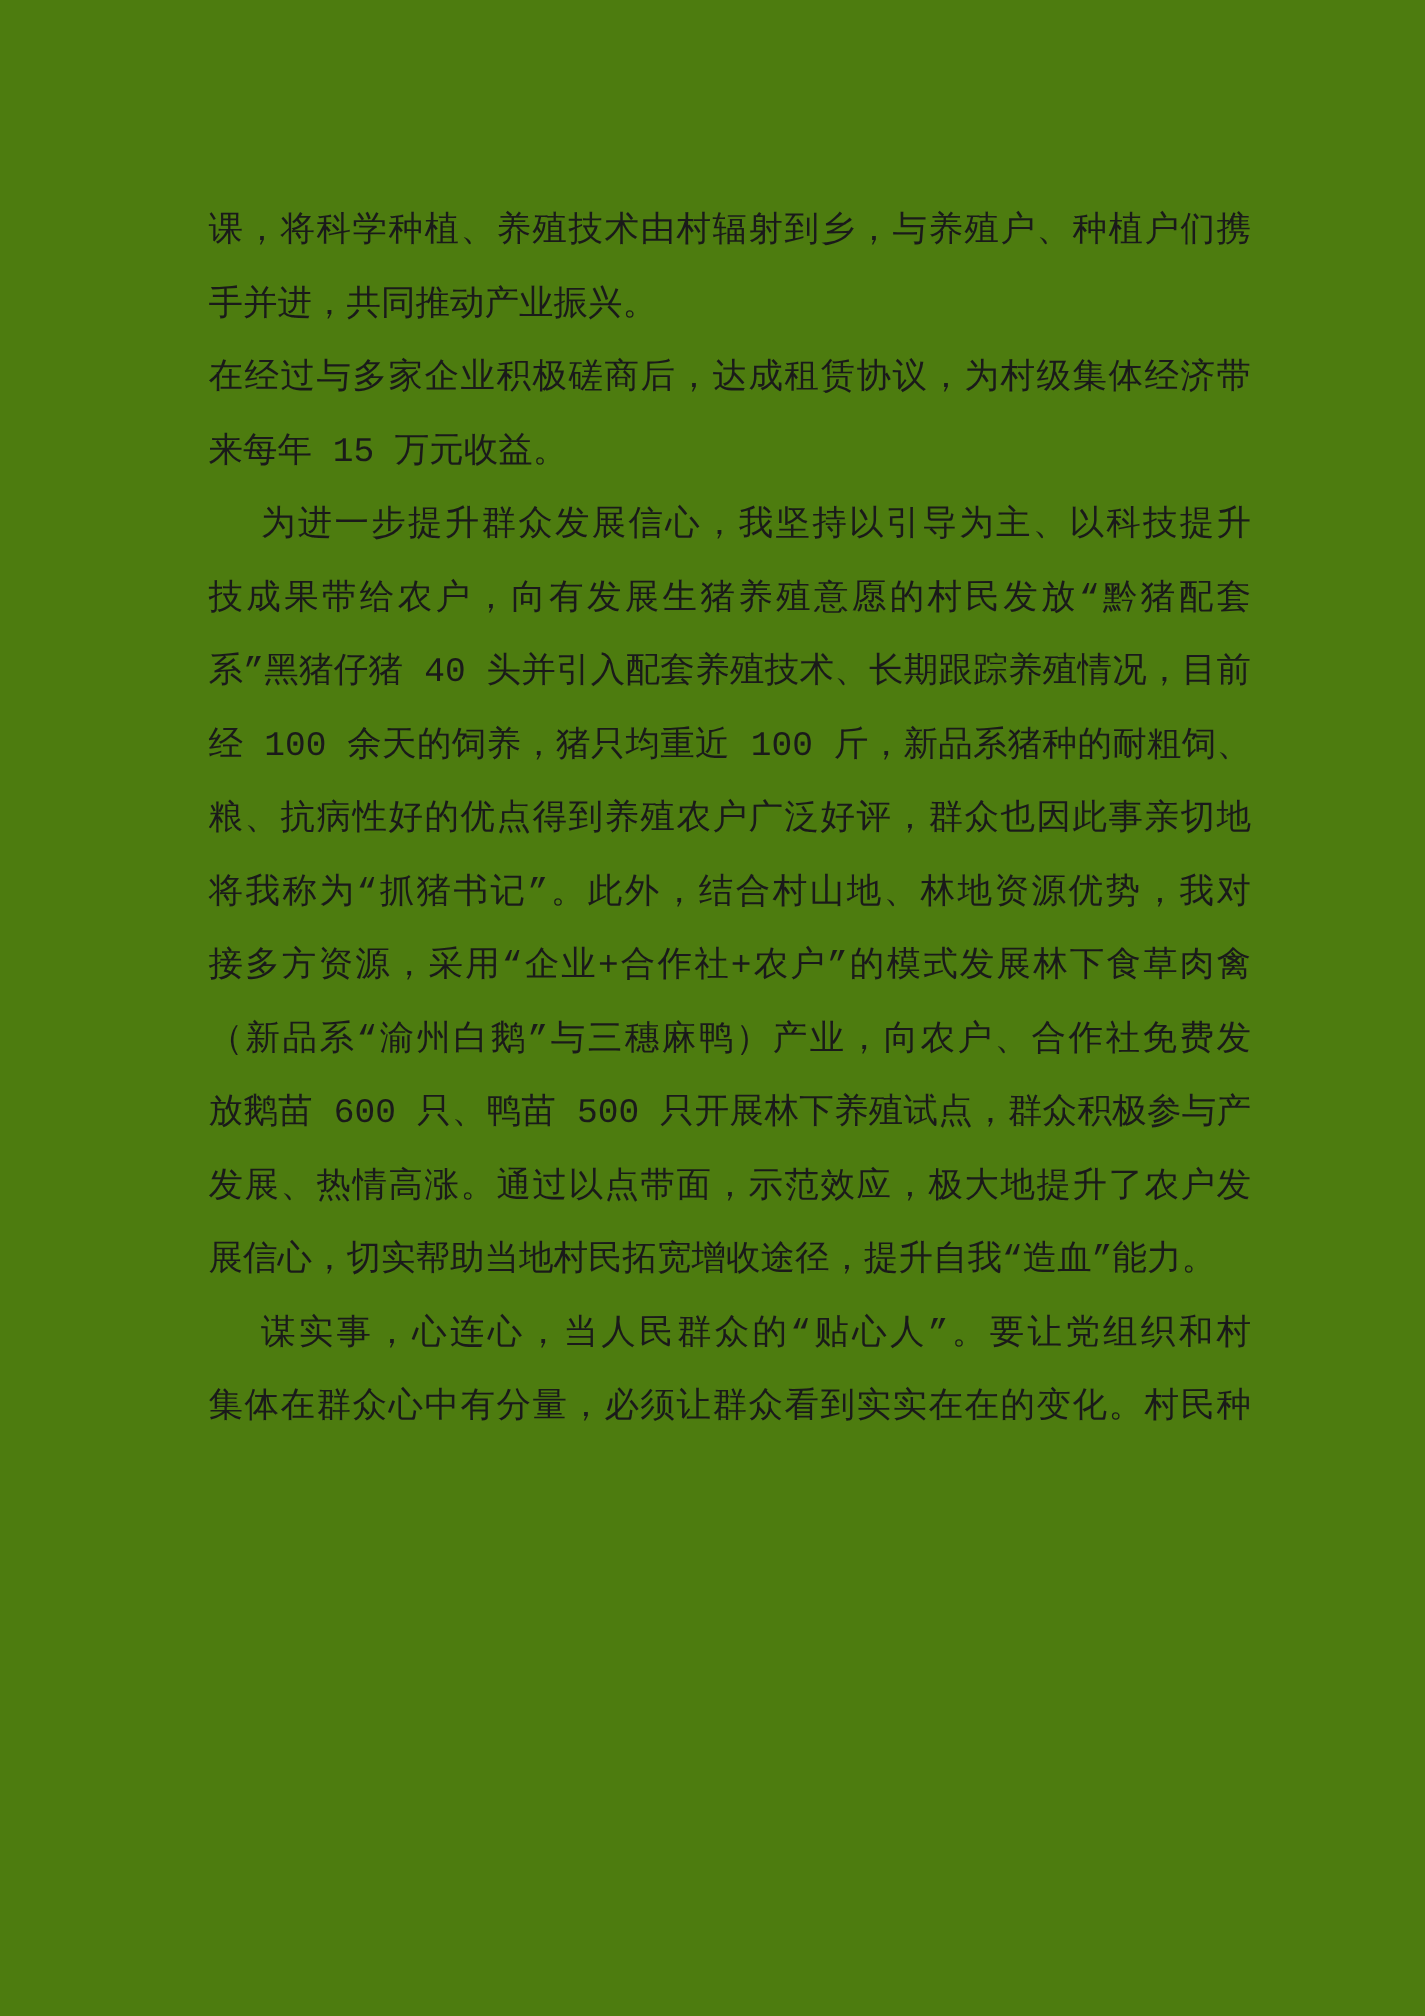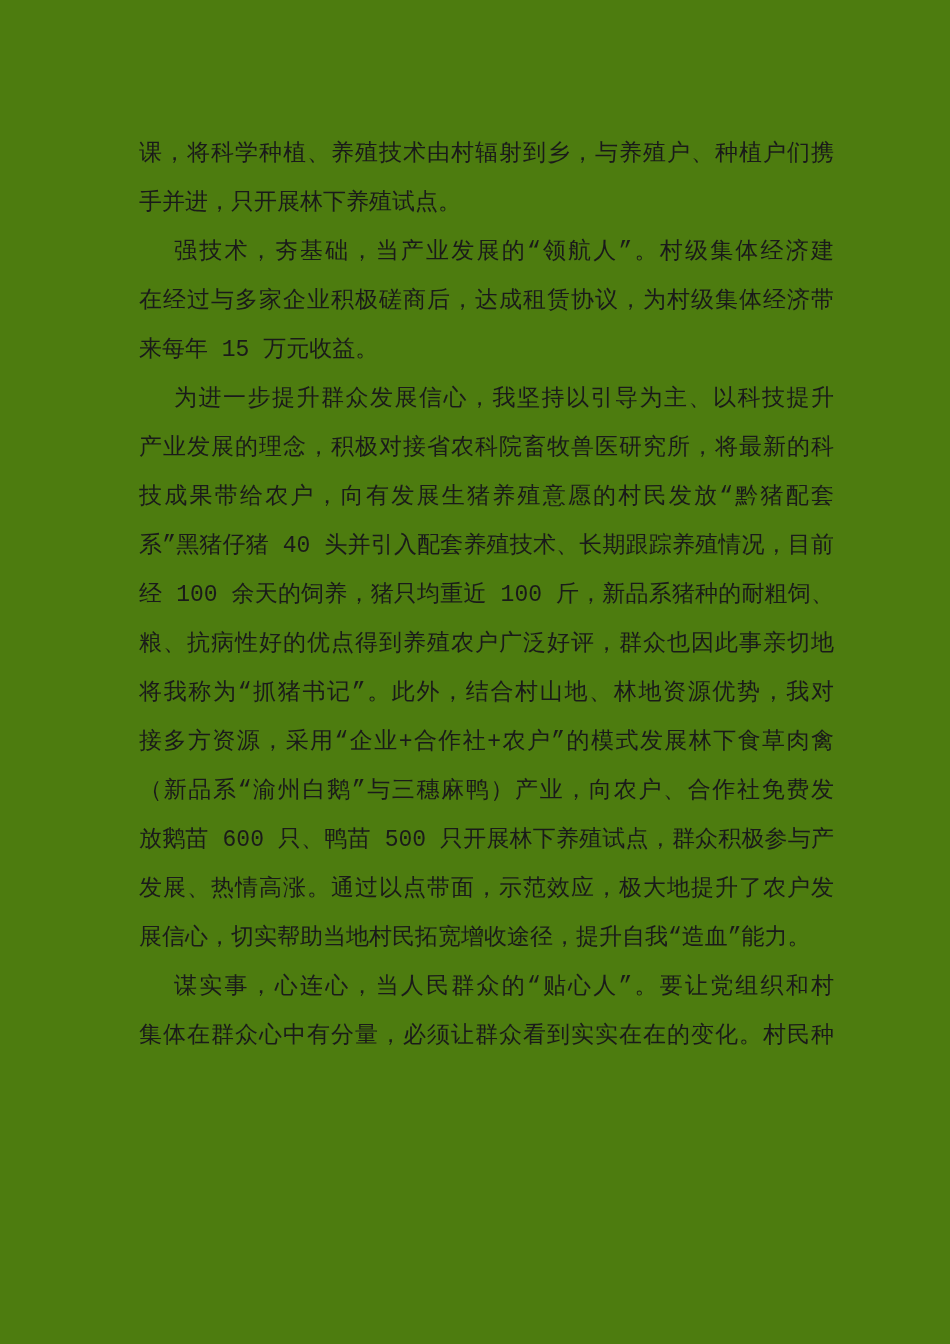--- a/index.html
+++ b/index.html
@@ -38,30 +38,28 @@
     text-indent: 35px;
   }
 </style>
 </head>
 <body>
 
 <div class="page">
   <div class="text-block" id="doc-body" style="color: rgb(26, 26, 26);">
       <div>
         <div class="line j">课，将科学种植、养殖技术由村辐射到乡，与养殖户、种植户们携</div>
-        <div class="line">手并进，只开展林下养殖试点。</div>
+        <div class="line">手并进，共同推动产业振兴。</div>
       </div>
       <div>
-        <div class="line j ind">强技术，夯基础，当产业发展的“领航人”。村级集体经济建</div>
         <div class="line j">在经过与多家企业积极磋商后，达成租赁协议，为村级集体经济带</div>
         <div class="line">来每年 15 万元收益。</div>
       </div>
       <div>
         <div class="line j ind">为进一步提升群众发展信心，我坚持以引导为主、以科技提升</div>
-        <div class="line j">产业发展的理念，积极对接省农科院畜牧兽医研究所，将最新的科</div>
         <div class="line j">技成果带给农户，向有发展生猪养殖意愿的村民发放“黔猪配套</div>
         <div class="line j">系”黑猪仔猪 40 头并引入配套养殖技术、长期跟踪养殖情况，目前</div>
         <div class="line j">经 100 余天的饲养，猪只均重近 100 斤，新品系猪种的耐粗饲、节</div>
         <div class="line j">粮、抗病性好的优点得到养殖农户广泛好评，群众也因此事亲切地</div>
         <div class="line j">将我称为“抓猪书记”。此外，结合村山地、林地资源优势，我对</div>
         <div class="line j">接多方资源，采用“企业+合作社+农户”的模式发展林下食草肉禽</div>
         <div class="line j">（新品系“渝州白鹅”与三穗麻鸭）产业，向农户、合作社免费发</div>
         <div class="line j">放鹅苗 600 只、鸭苗 500 只开展林下养殖试点，群众积极参与产业</div>
         <div class="line j">发展、热情高涨。通过以点带面，示范效应，极大地提升了农户发</div>
         <div class="line">展信心，切实帮助当地村民拓宽增收途径，提升自我“造血”能力。</div>

